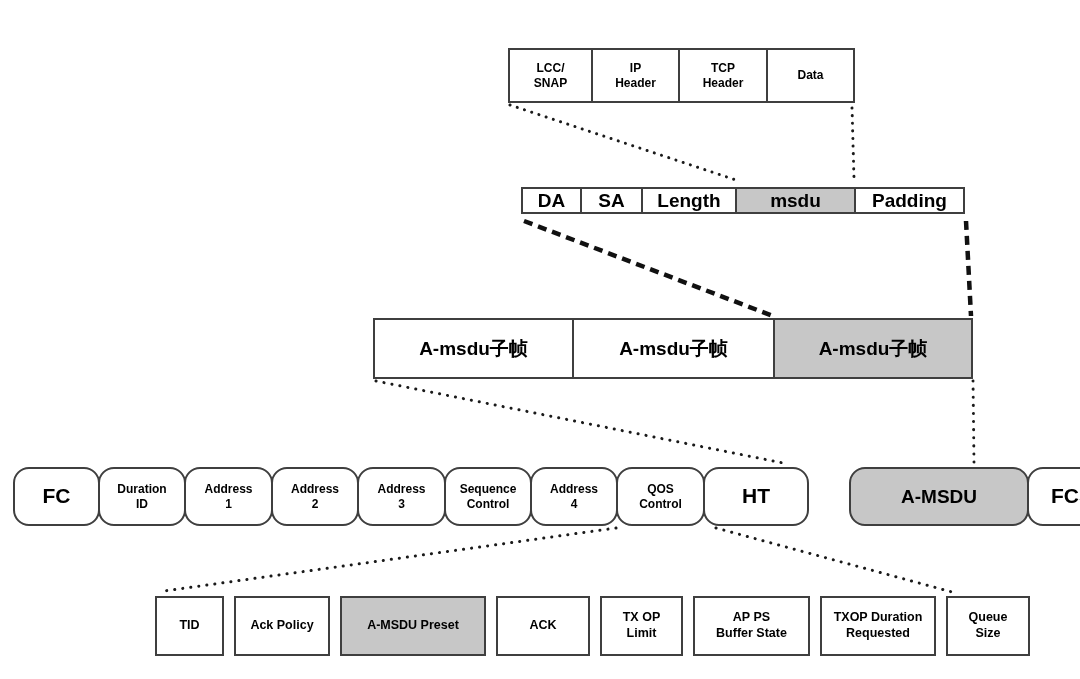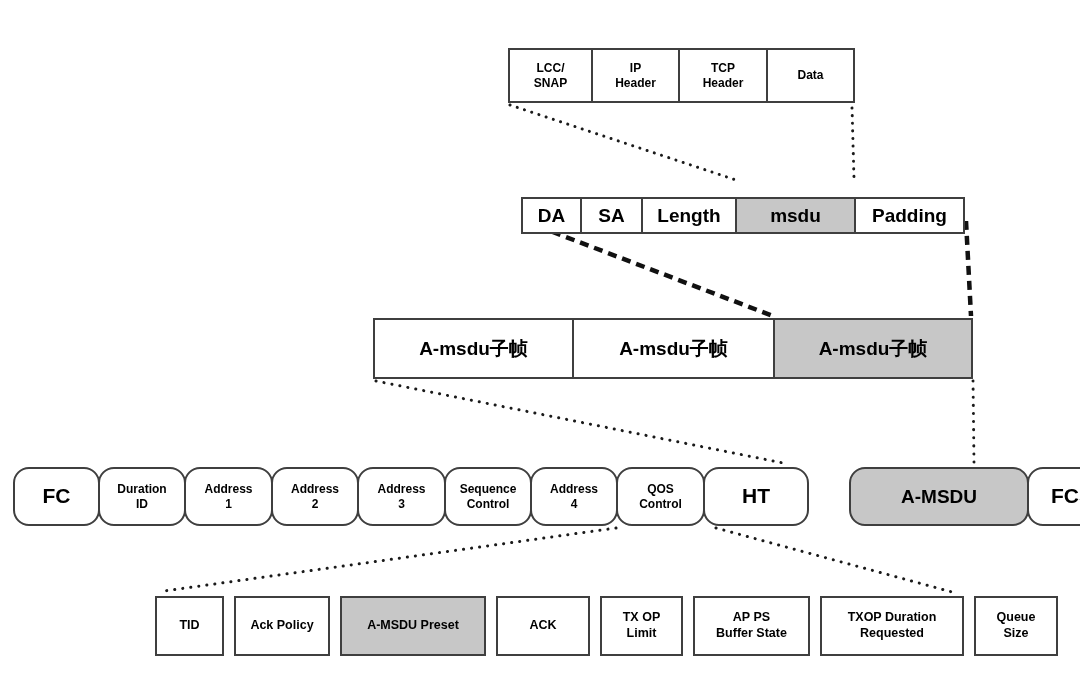--- a/index.html
+++ b/index.html
@@ -41,21 +41,21 @@
     line-height: 1.25;
   }
   .cell:first-child { margin-left: 0; }
   .cell.gray { background: #c7c7c7; }
 
   
   .r1 { left: 508px; top: 48px; height: 55px; }
   .r1 .cell { font-size: 12px; }
 
   
-  .r2 { left: 521px; top: 197px; height: 37px; }
+  .r2 { left: 521px; top: 182px; height: 37px; align-items: center; }
   .r2 .cell { font-size: 19px; }
 
   
   .r3 { left: 373px; top: 318px; height: 61px; }
   .r3 .cell { font-size: 19px; }
 
   
   .r4 { left: 13px; top: 467px; height: 59px; }
   .r4 .cell { font-size: 12px; border-radius: 16px; }
   .r4 .cell.lg { font-size: 21px; }
@@ -132,19 +132,19 @@
 
   <div class="row r5">
     <div class="cell" style="width:69px">TID</div>
     <div class="cell" style="width:96px">Ack Policy</div>
     <div class="cell gray" style="width:146px">A-MSDU Preset</div>
     <div class="cell" style="width:94px">ACK</div>
     <div class="cell" style="width:83px">TX OP
 Limit</div>
     <div class="cell" style="width:117px">AP PS
 Buffer State</div>
-    <div class="cell" style="width:144px">TXOP Duration
+    <div class="cell" style="width:116px">TXOP Duration
 Requested</div>
     <div class="cell" style="width:84px">Queue
 Size</div>
   </div>
 
 </div>
 
 </body></html>

